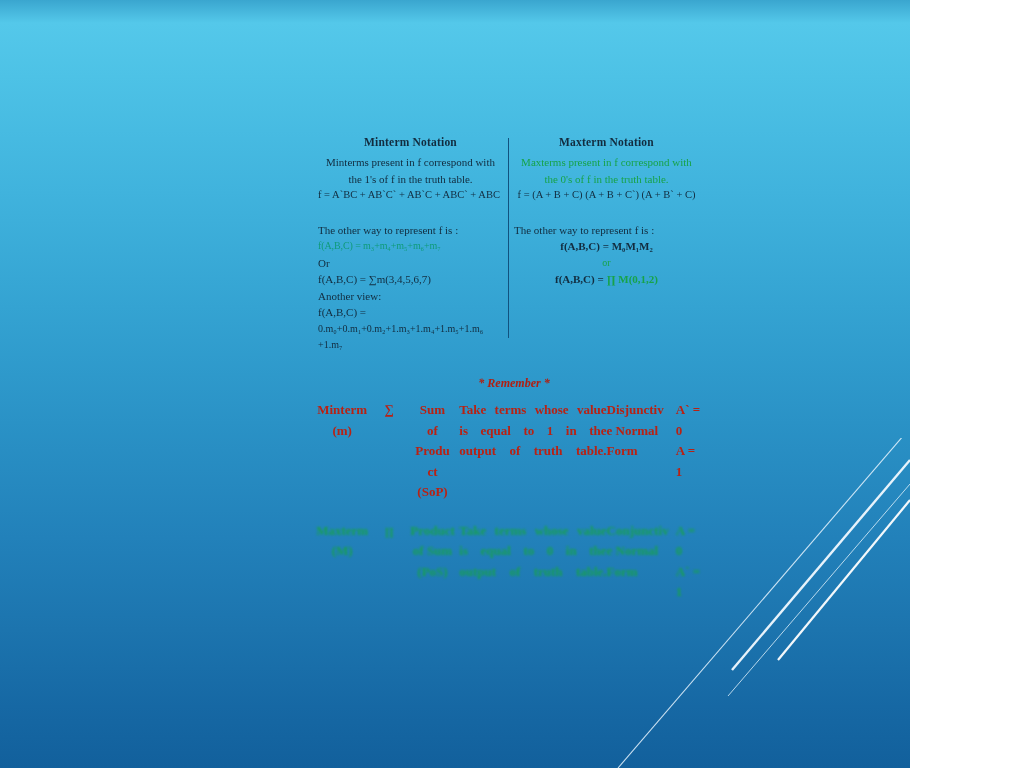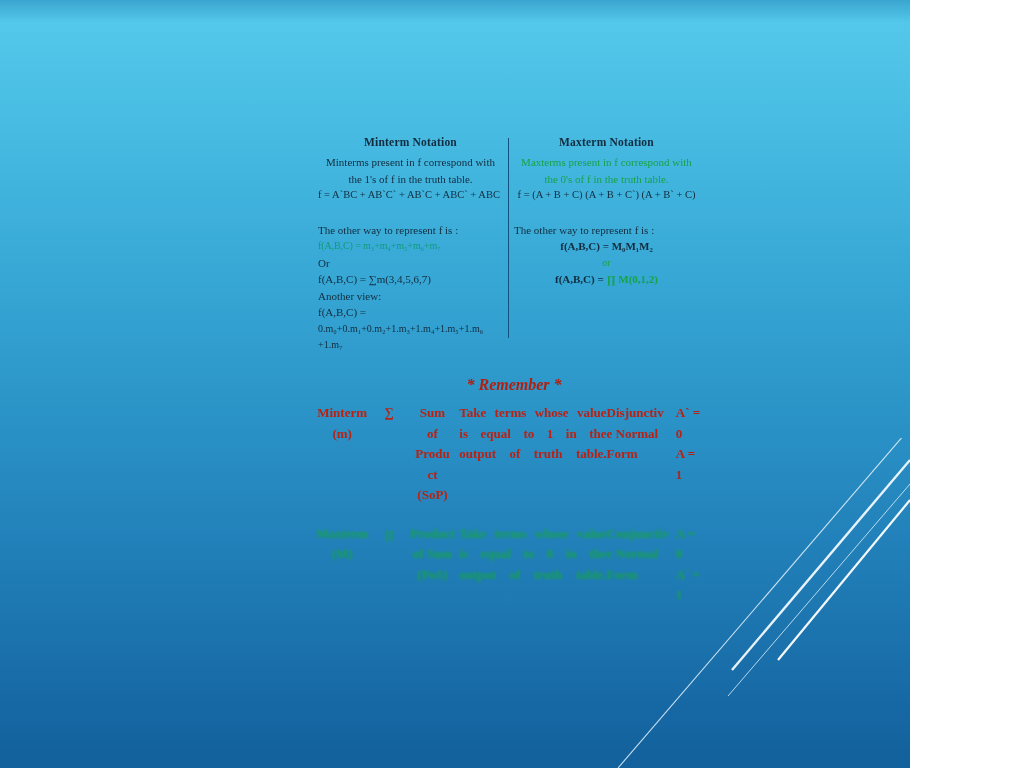--- a/index.html
+++ b/index.html
@@ -92,21 +92,21 @@
   .remember-wrap {
     position: absolute;
     left: 312px;
     top: 376px;
     width: 404px;
   }
   .remember-title {
     text-align: center;
     font-style: italic;
     font-weight: bold;
-    font-size: 16px;
+    font-size: 12px;
     color: #b02012;
     margin-bottom: 9px;
   }
   table.remember {
     border-collapse: collapse;
     width: 404px;
     table-layout: fixed;
   }
   table.remember td {
     vertical-align: top;

